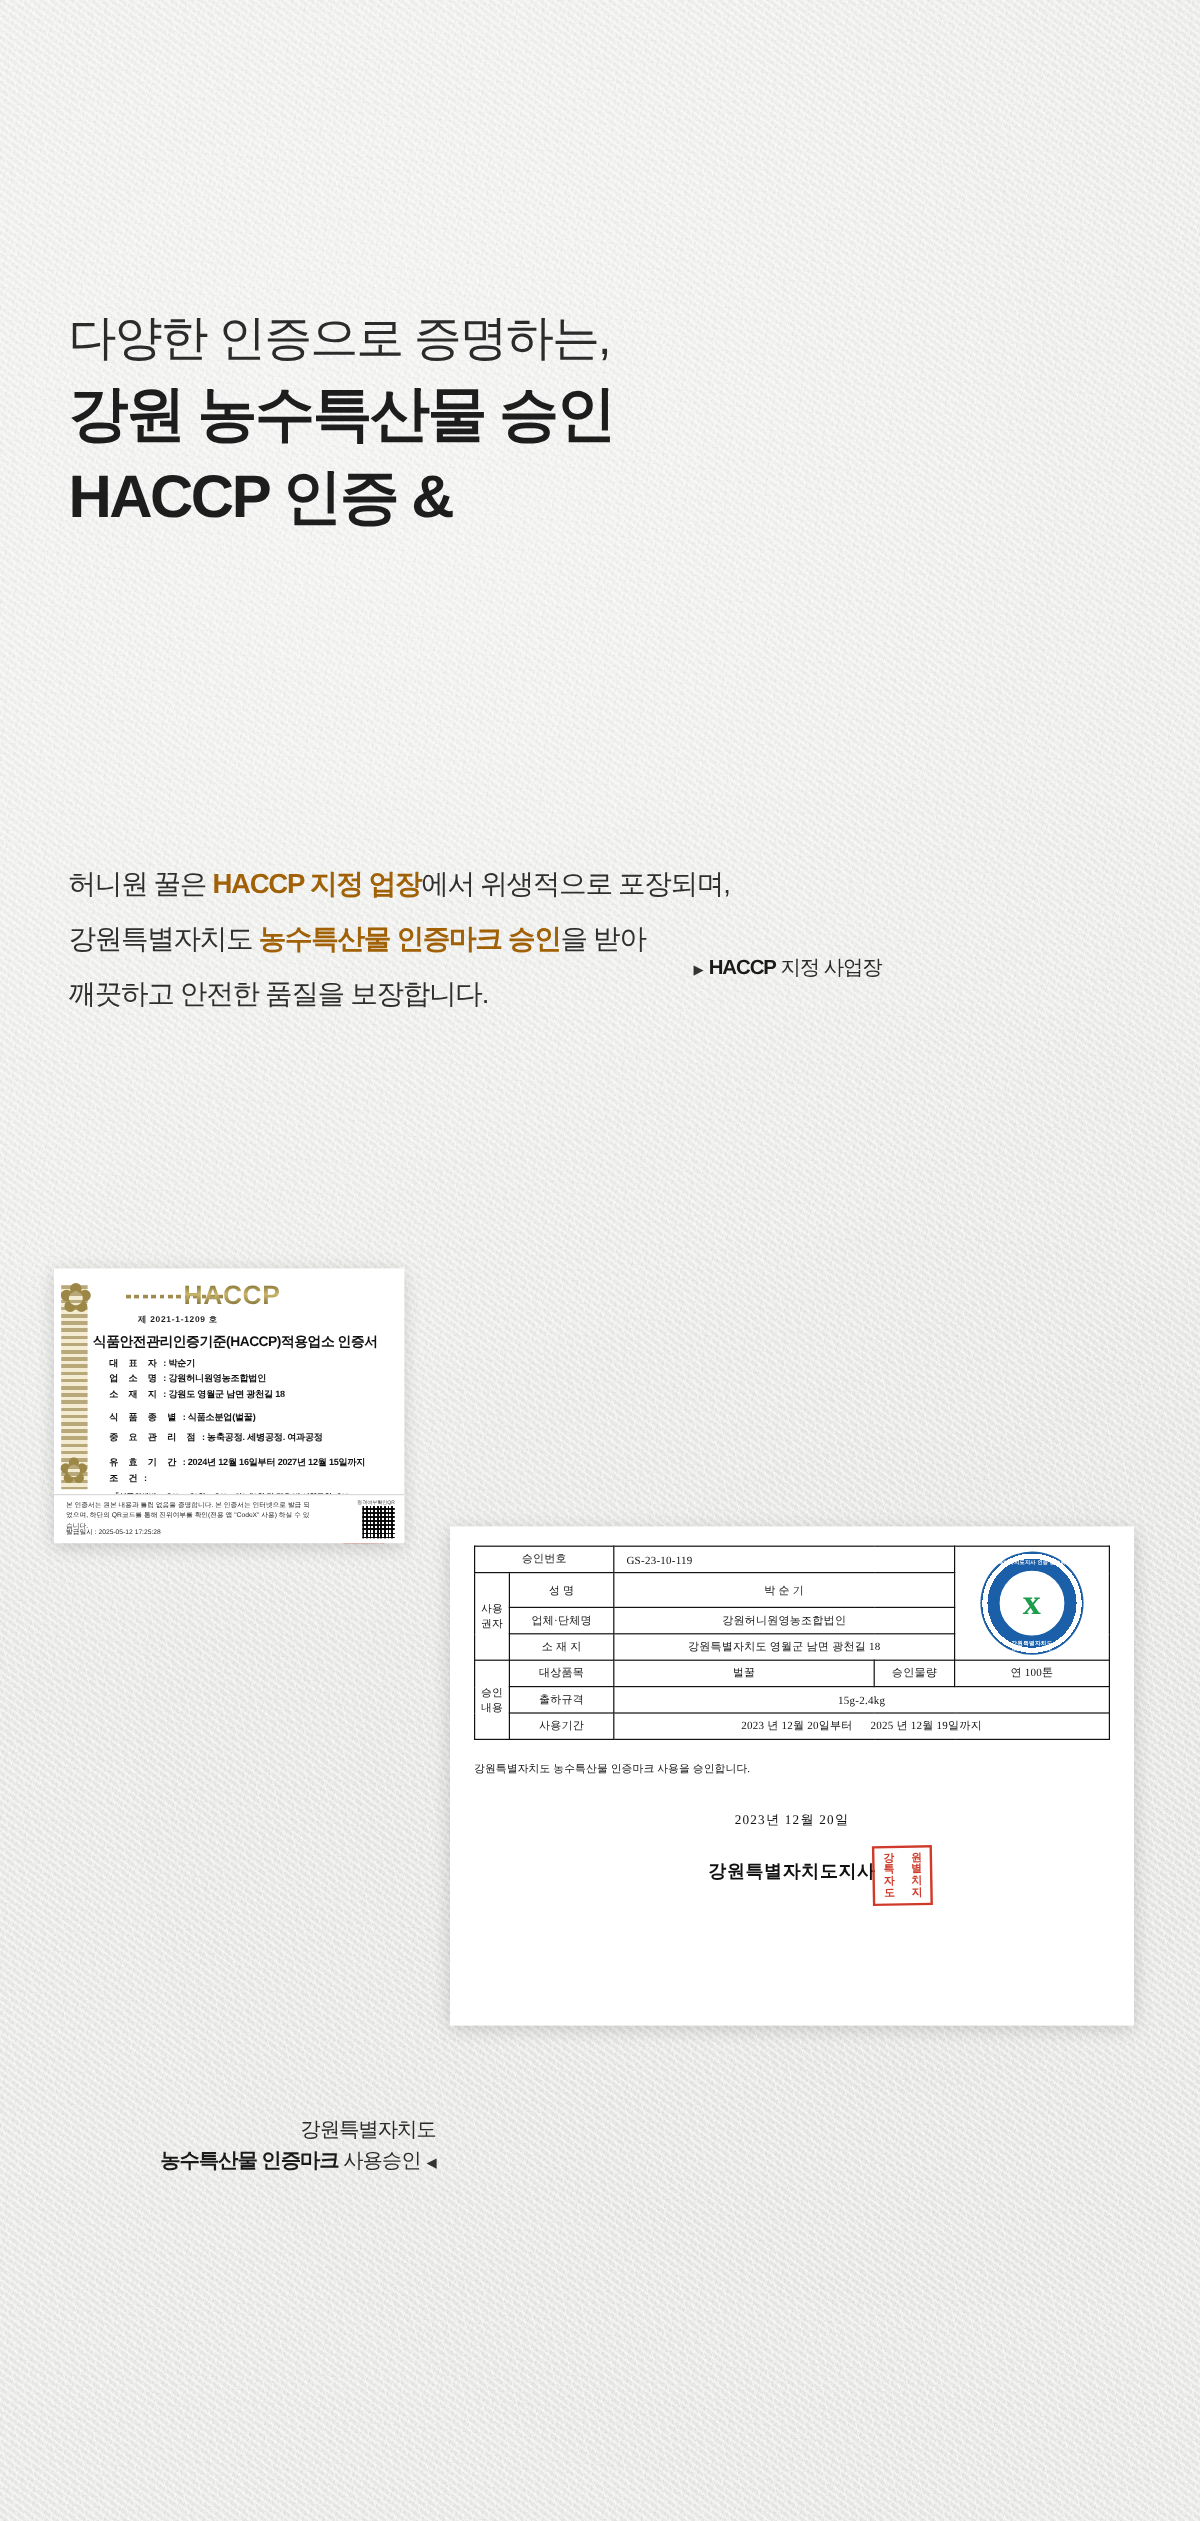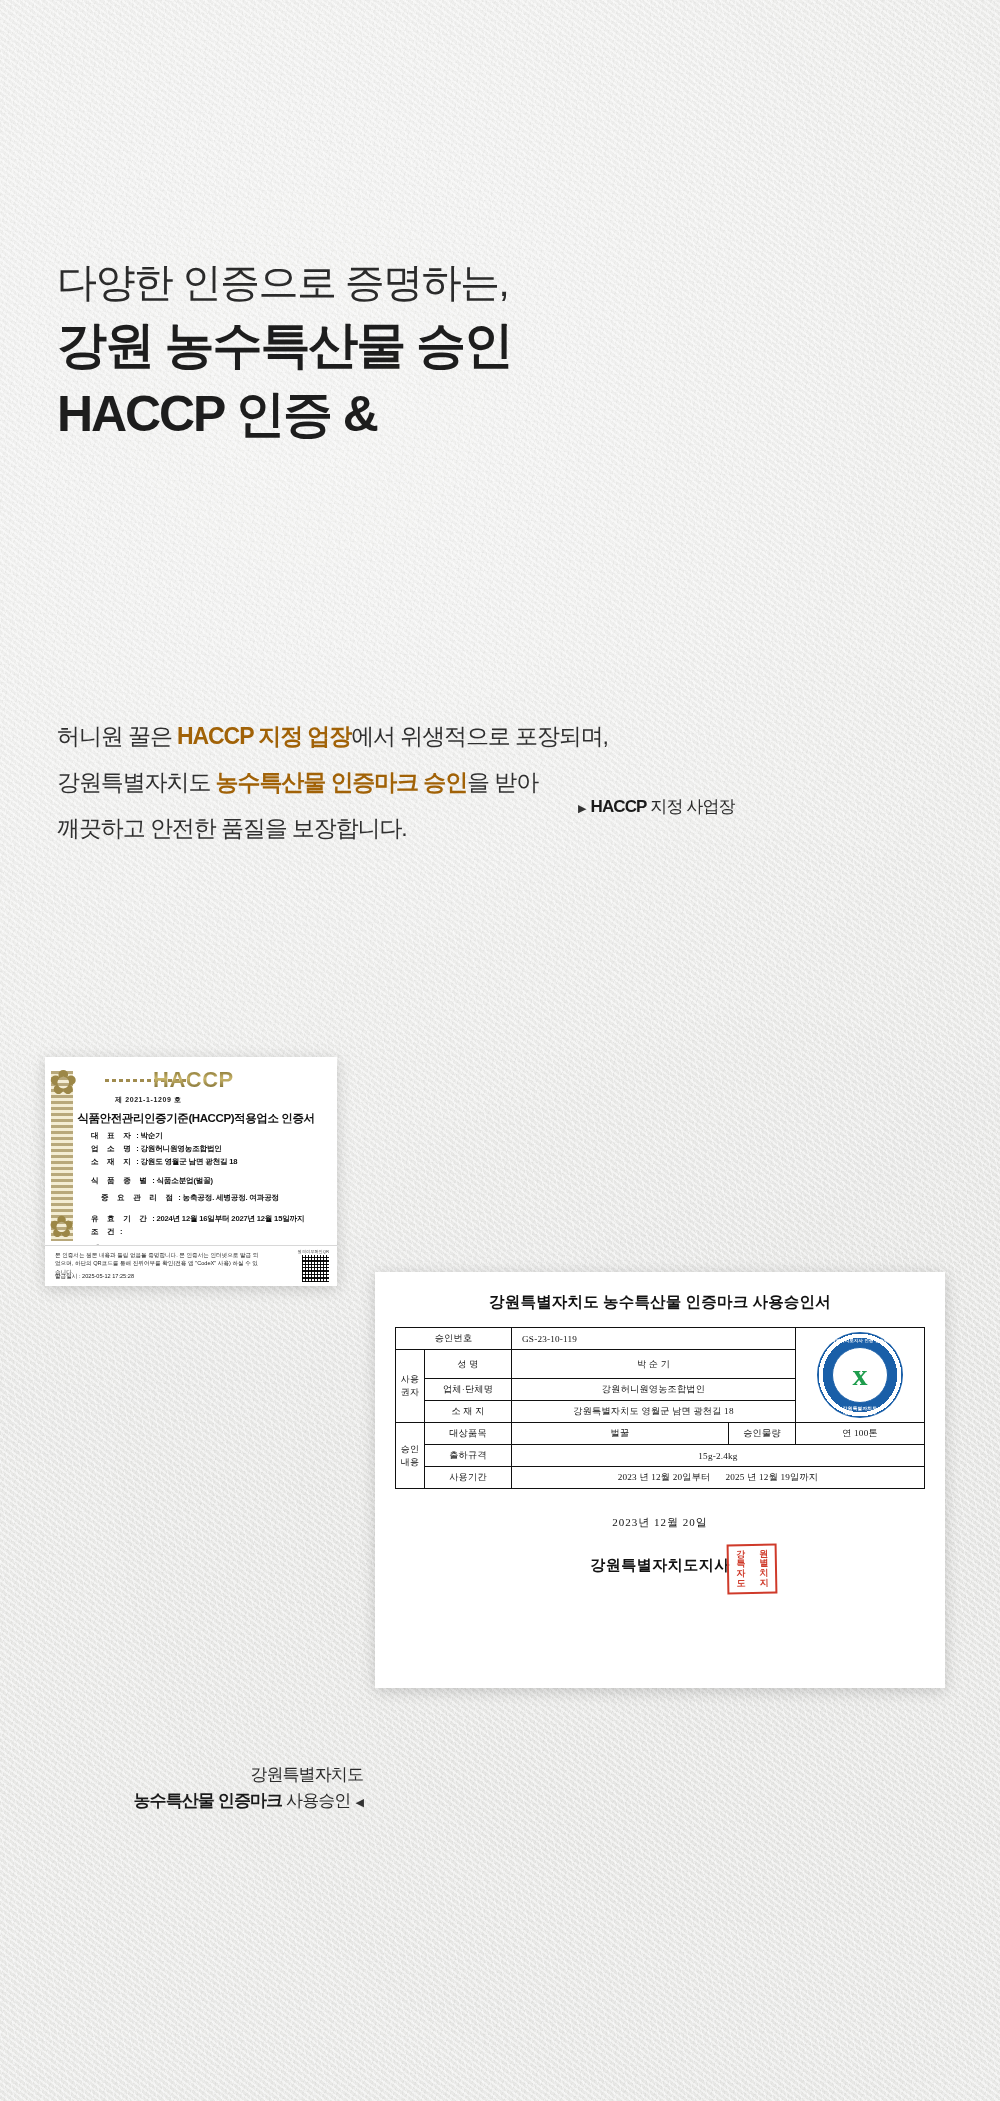--- a/index.html
+++ b/index.html
@@ -138,21 +138,21 @@
   <div class="orn" style="left:60px;top:22px;width:85px;height:3px;background:repeating-linear-gradient(90deg,#a08b4e 0 4px,#fff 4px 7px);"></div>
 
   <div class="haccp-title">HACCP</div>
   <div class="haccp-no">제  2021-1-1209  호</div>
   <div class="haccp-h2">식품안전관리인증기준(HACCP)적용업소 인증서</div>
 
   <div class="fld" style="left:46px;top:74px;text-align:right;"><span class="k">대 표 자</span> <span class="v">: 박순기</span></div>
   <div class="fld" style="left:46px;top:87px;"><span class="k">업 소 명</span> <span class="v">: 강원허니원영농조합법인</span></div>
   <div class="fld" style="left:46px;top:100px;"><span class="k">소 재 지</span> <span class="v">: 강원도 영월군 남면 광천길 18</span></div>
   <div class="fld" style="left:46px;top:119px;"><span class="k">식 품 종 별</span> <span class="v">: 식품소분업(벌꿀)</span></div>
-  <div class="fld" style="left:56px;top:136px;text-align:center;"><span class="k">중 요 관 리 점</span> <span class="v">: 농축공정. 세병공정. 여과공정</span></div>
+  <div class="fld" style="left:46px;top:136px;text-align:center;"><span class="k">중 요 관 리 점</span> <span class="v">: 농축공정. 세병공정. 여과공정</span></div>
   <div class="fld" style="left:46px;top:157px;"><span class="k">유 효 기 간</span> <span class="v">: 2024년 12월 16일부터 2027년 12월 15일까지</span></div>
   <div class="fld" style="left:46px;top:170px;"><span class="k">조      건</span> <span class="v">:</span></div>
 
   <div class="haccp-law" style="top:186px;">「식품위생법」제48조제3항 · 제48조의2제3항 및 같은 법 시행규칙 제63조제3항 · 제63조의2제3항에 따라 식품안전관리인증기준적용업소로 인증합니다.</div>
 
   <div class="haccp-date" style="top:210px;right:34px;">2024년 11월 20일</div>
   <div class="haccp-first" style="top:220px;right:34px;">(최초인증일 :  2021.12.16     )</div>
 
   <div class="seal" style="right:16px;top:228px;">한국식품안전관리인증원장인</div>
 
@@ -160,21 +160,20 @@
     <p>본 인증서는 원본 내용과 틀림 없음을 증명합니다. 본 인증서는 인터넷으로 발급 되었으며, 하단의 QR코드를 통해 진위여부를 확인(전용 앱 "CodeX" 사용) 하실 수 있습니다.</p>
     <div class="issue"><span>발급일시 :</span> <span>2025-05-12 17:25:28</span></div>
     <div class="qr-label">원격여부확인QR</div>
     <div class="qr"></div>
   </div>
  </div>
 </div>
 
 <div class="cert" id="cert-gw">
  <div class="gw-inner">
-  <div class="gw-title">강원특별자치도  농수특산물  인증마크  사용승인서</div>
 
   <table class="gw">
     <tbody>
           <tr>
       <td colspan="2">승인번호</td>
       <td colspan="2" style="text-align:left;padding-left:10px;">GS-23-10-119</td>
       <td rowspan="4" style="width:120px;">
         <div class="gw-logo">
           <div class="arc">강원특별자치도지사 인증 농수특산물</div>
           <div class="inner">
@@ -214,20 +213,21 @@
       <td colspan="3">
         <span>2023 년  12월  20일부터</span>
         &nbsp;&nbsp;&nbsp;&nbsp;
         <span>2025 년  12월  19일까지</span>
       </td>
     </tr>
   </tbody>
       </table>
 
   <div class="gw-note">
+    <div>강원특별자치도 농수특산물 인증마크 사용을 승인합니다.</div>
   </div>
 
   <div class="gw-date">2023년    12월    20일</div>
 
   <div class="gw-sign">
     <span>강원특별자치도지사</span>
     <span class="gw-seal">
       <i style="font-style:normal">강</i>
       <i style="font-style:normal">원</i>
       <i style="font-style:normal">특</i>

